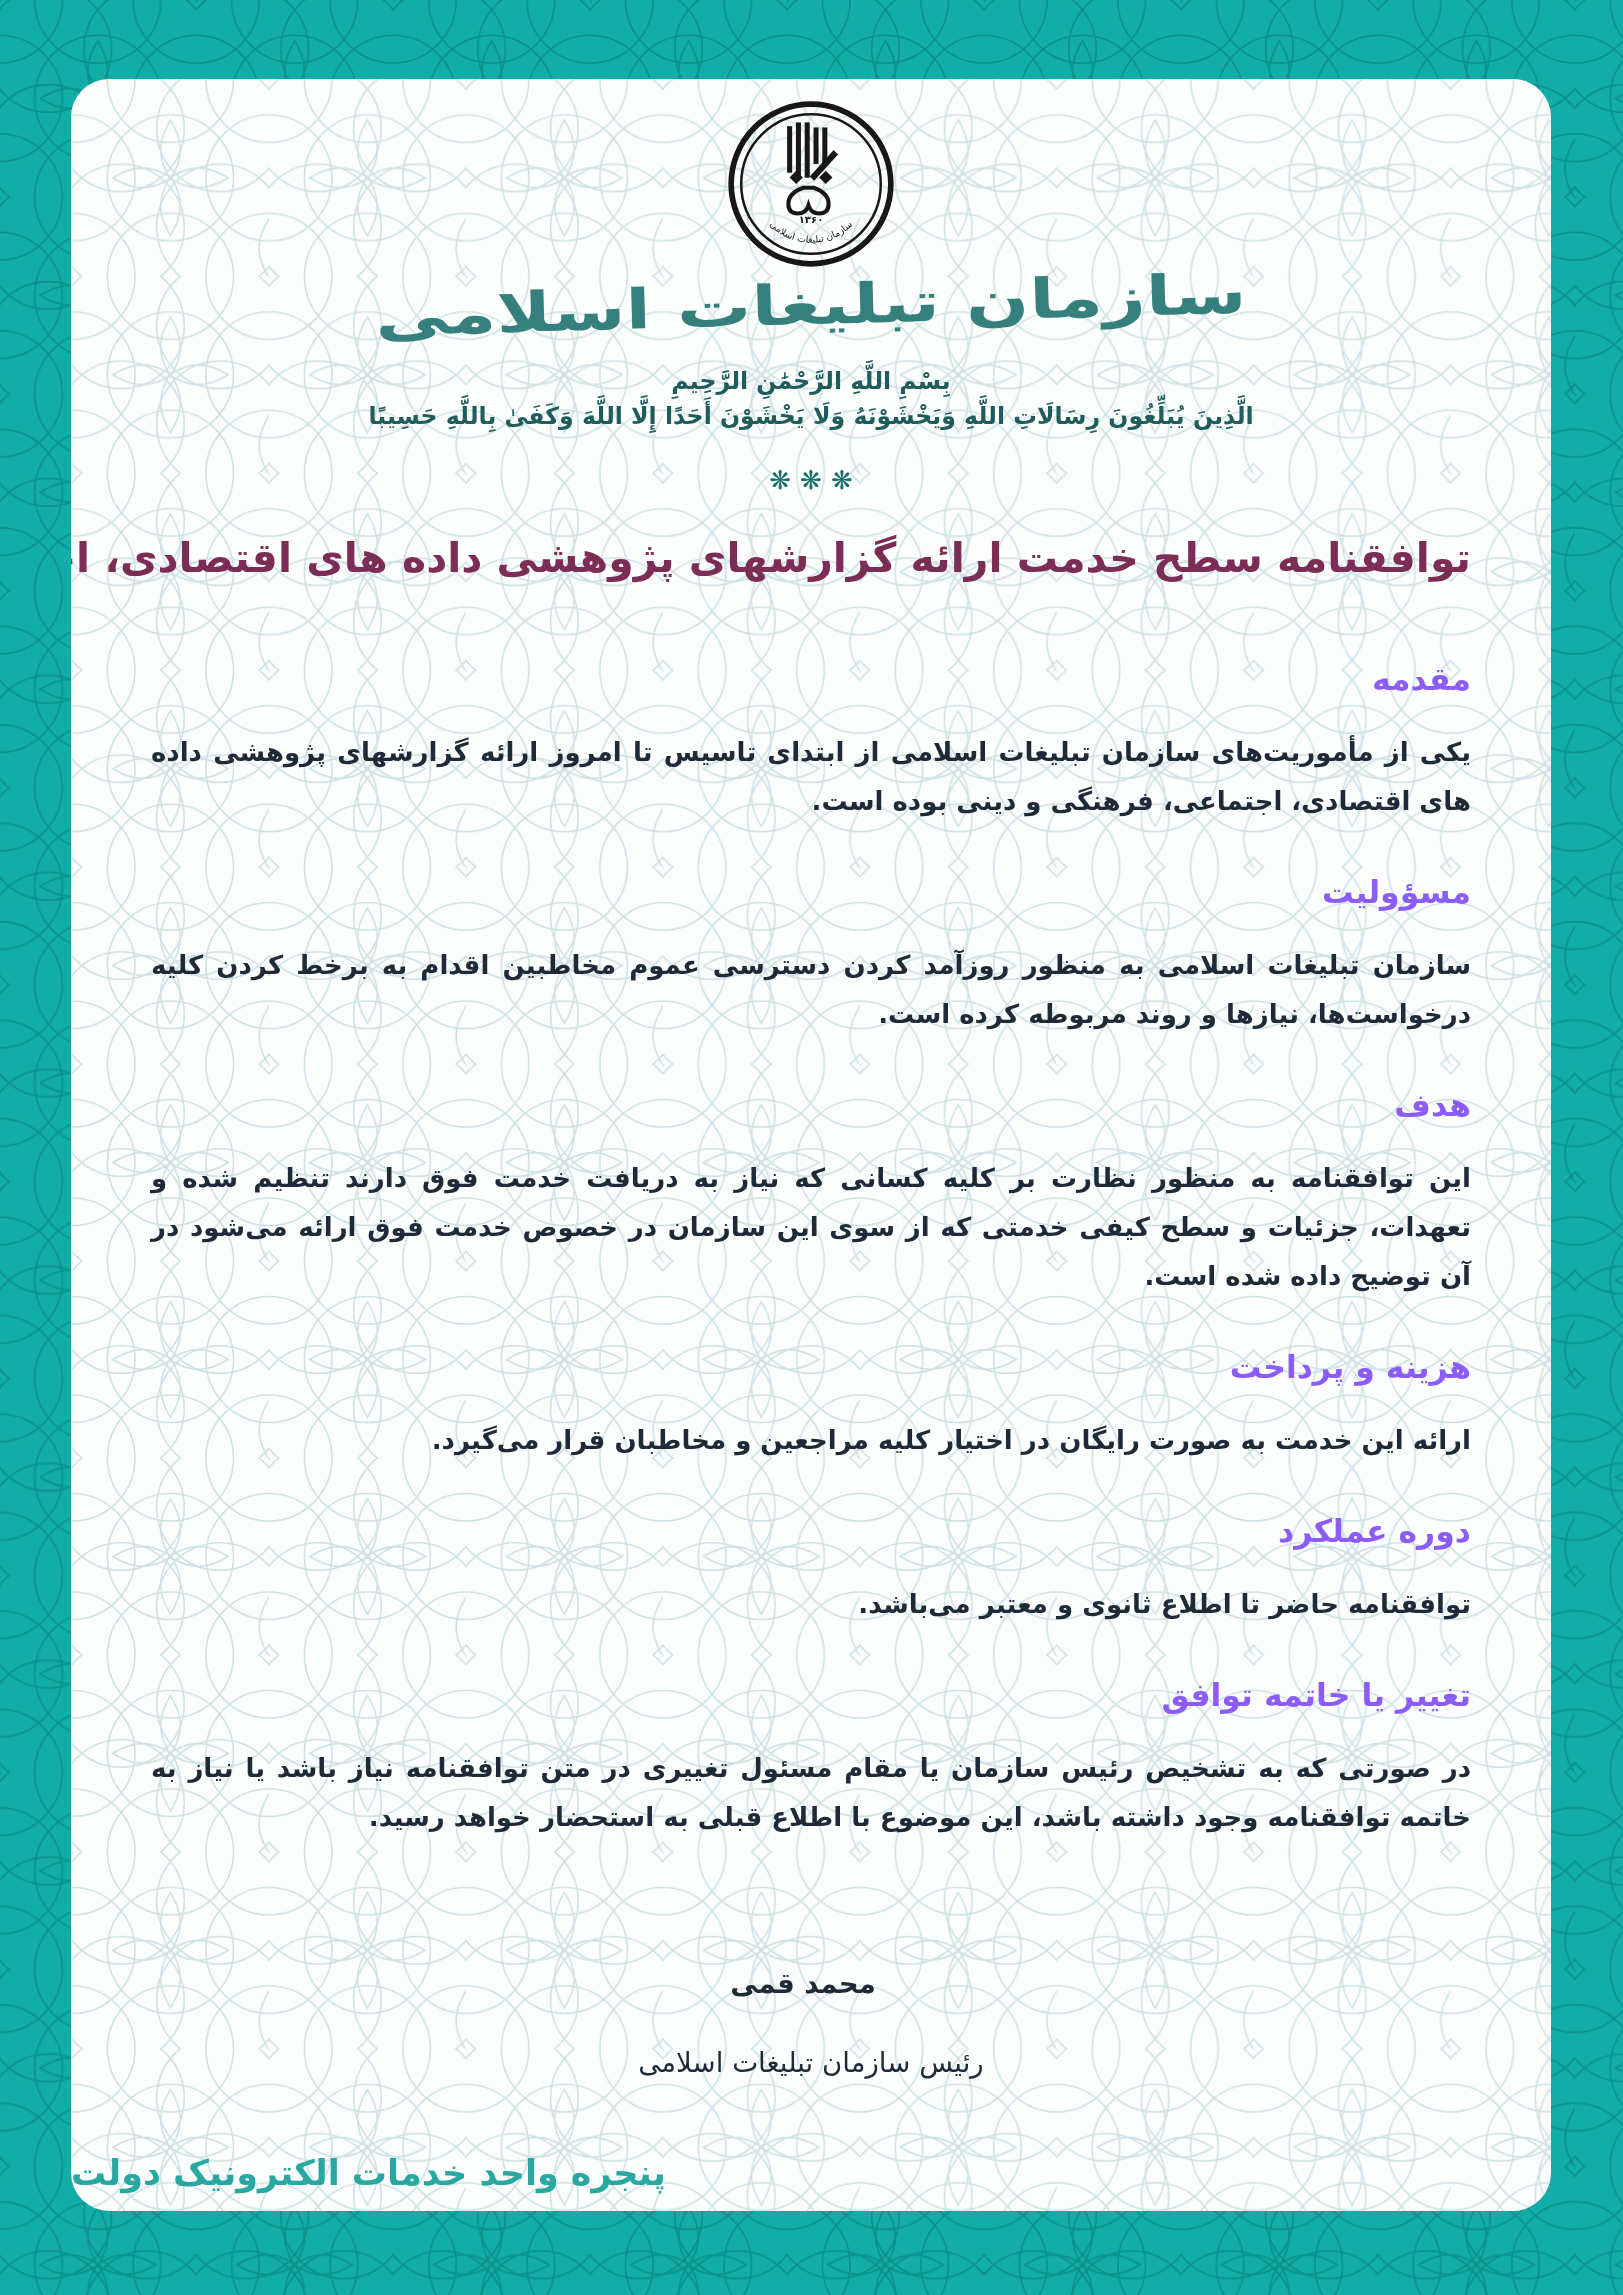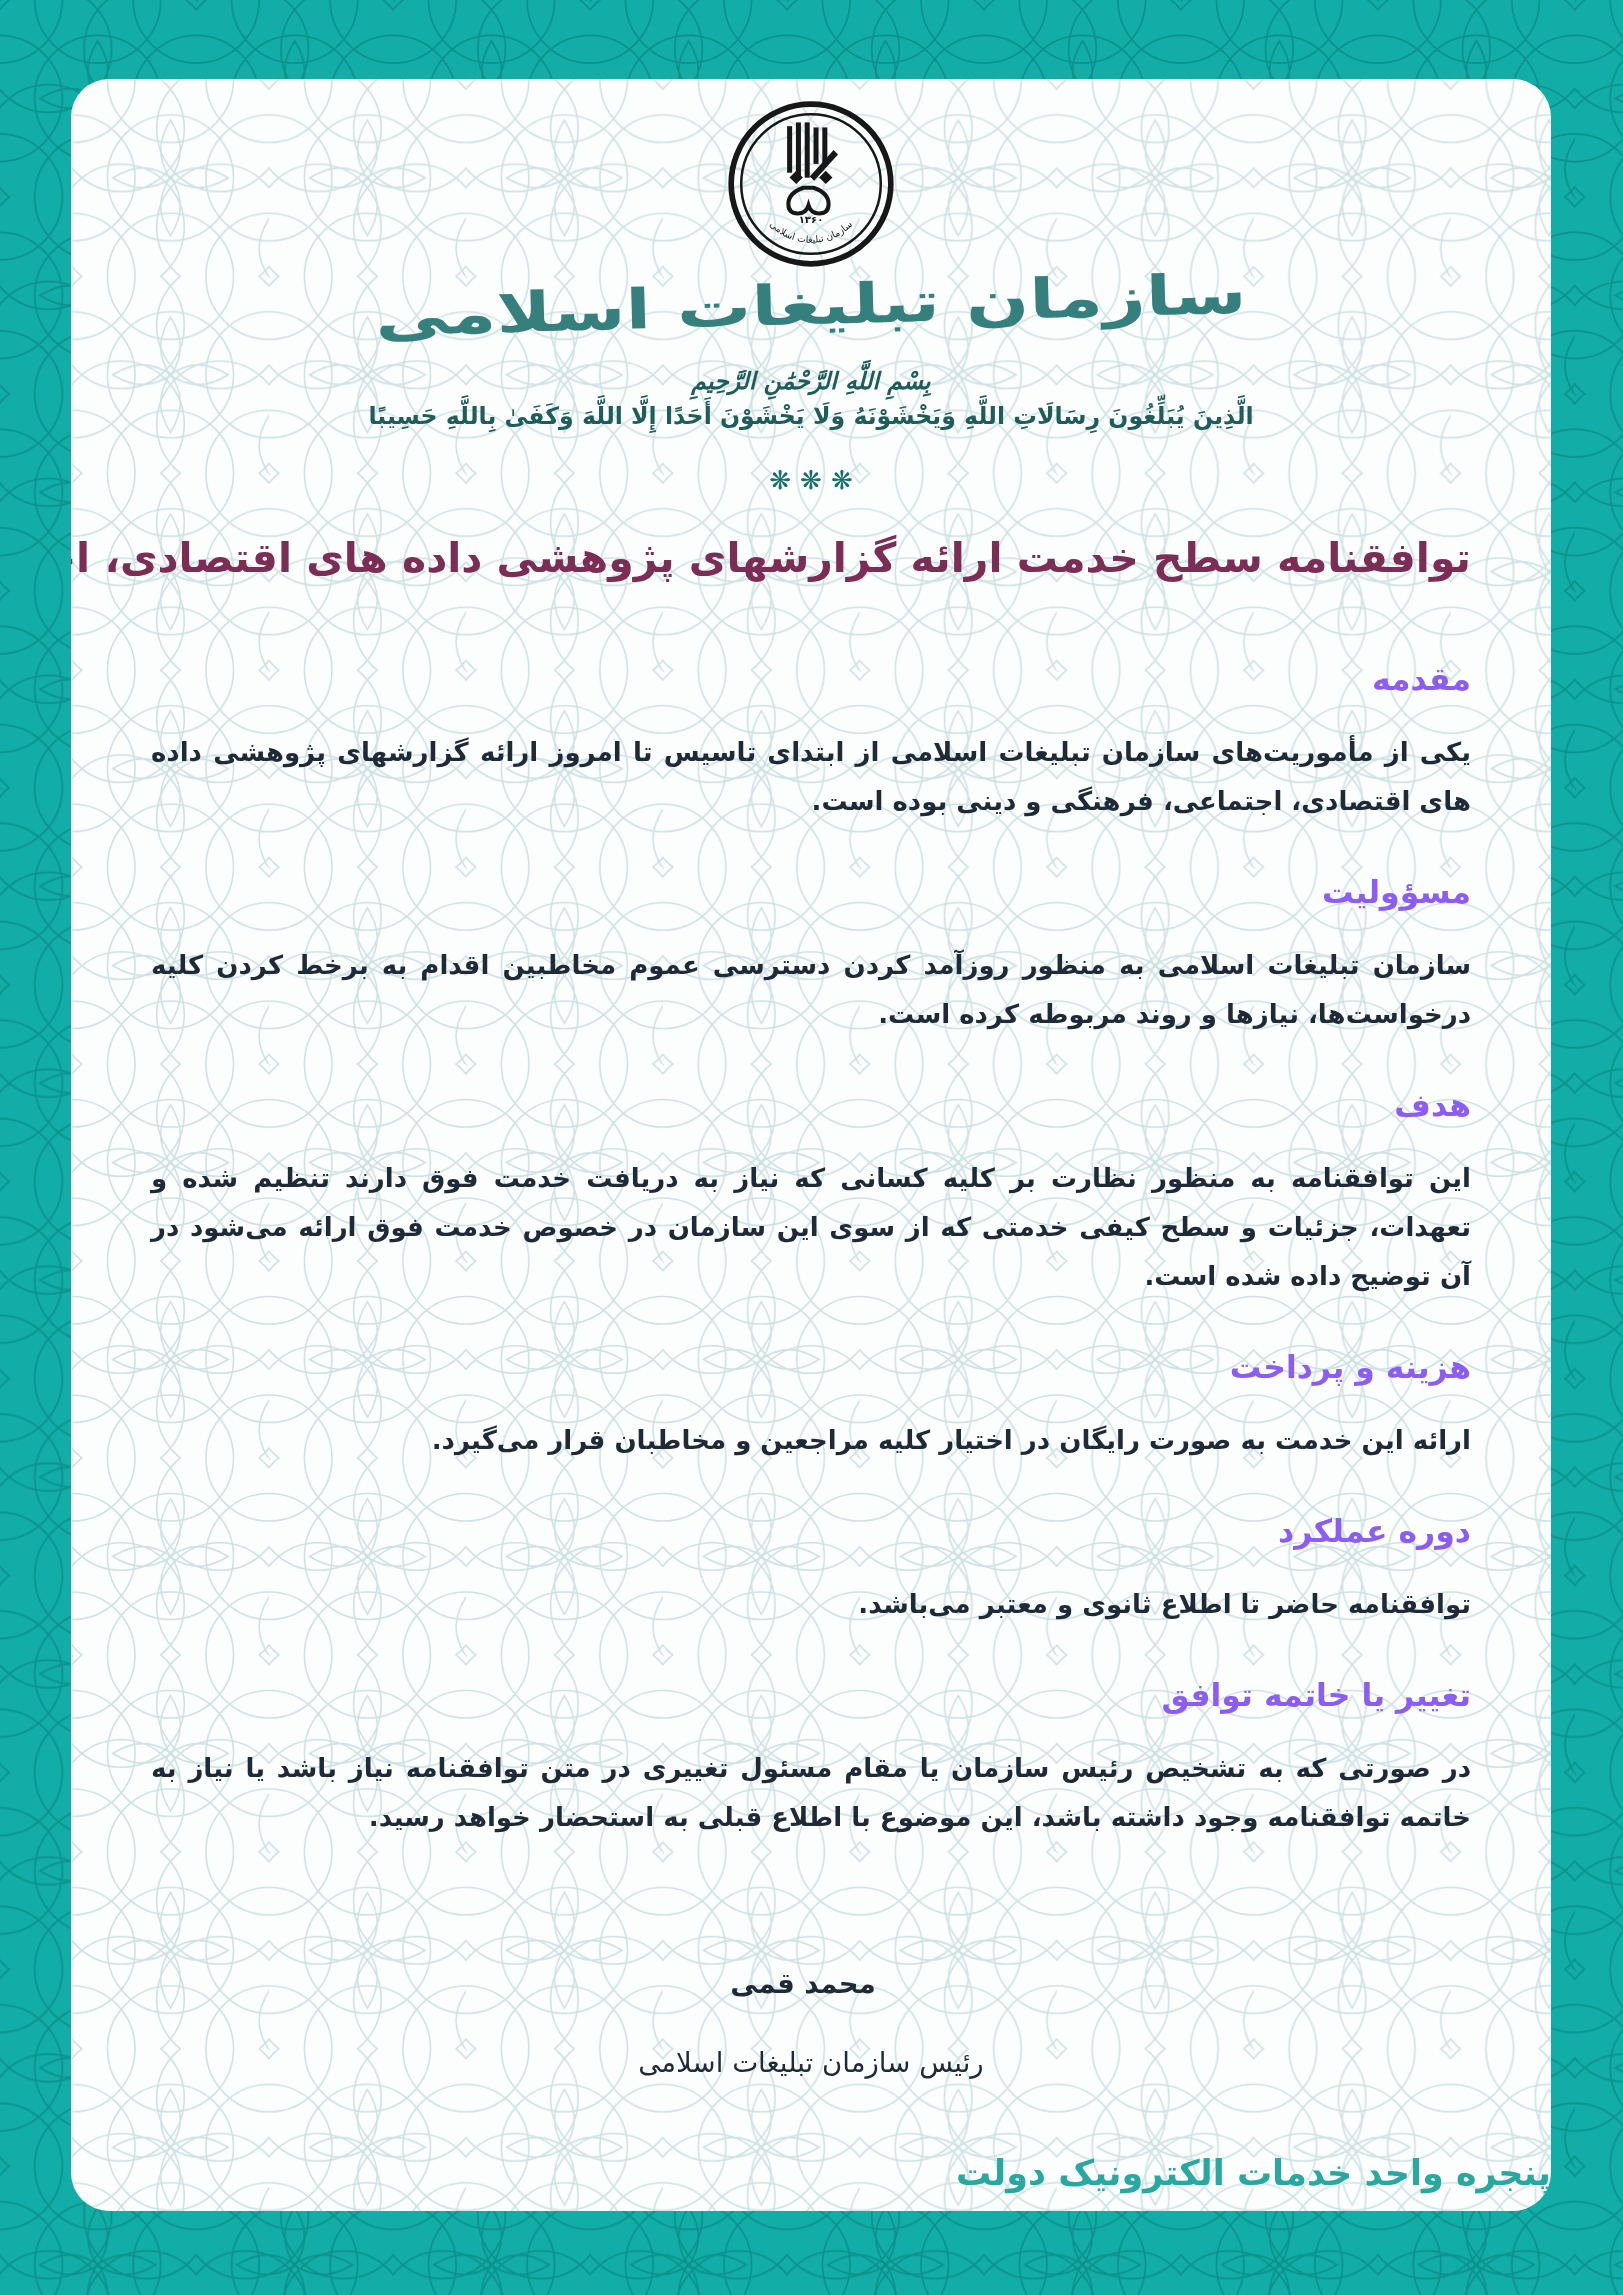--- a/index.html
+++ b/index.html
@@ -11,40 +11,40 @@
         background:#FCFEFE;border-radius:38px;overflow:hidden;}
   .card .pattern-layer{z-index:0;}
   .content{position:relative;z-index:2;height:100%;direction:rtl;
            padding:0 80px;display:flex;flex-direction:column;align-items:center;}
   
   .logo-wrap{margin-top:17px;line-height:0;}
   .calligraphy{margin-top:1.3px;height:63px;display:flex;align-items:center;justify-content:center;
                color:#35807C;font-size:55px;font-weight:bold;transform:rotate(-1.5deg) scaleX(1.35);
                letter-spacing:0;}
   
-  .bismillah{margin-top:27.6px;color:#1F5C5C;font-weight:bold;font-size:23.6px;line-height:34px;text-align:center;font-style:italic;}
+  .bismillah{margin-top:27.6px;color:#1F5C5C;font-weight:bold;font-size:23.6px;line-height:34px;text-align:center;}
   .quran-verse{margin-top:1px;color:#1F5C5C;font-weight:bold;font-size:23.6px;line-height:34px;text-align:center;}
   .separator{margin-top:33px;color:#166F6A;font-size:26px;line-height:29px;text-align:center;
              font-weight:bold;}
   
   .doc-title{margin-top:26px;color:#7B2D55;font-weight:bold;font-size:41px;line-height:74px;
              text-align:center;width:100%;}
   .doc-title .t-line{white-space:nowrap;}
   
   .sections{width:100%;margin-top:18.4px;}
   .section{margin-top:43px;}
   .section h2{margin:0;color:#8b5cf6;font-size:31.5px;line-height:47px;font-weight:bold;text-align:right;}
   .section p{margin:25px 0 0 0;color:#1E2A38;font-size:26px;line-height:49px;font-weight:bold;
              text-align:justify;}
   
   .sig-name{position:absolute;left:0;right:16px;top:1888px;text-align:center;color:#1E2A38;
             font-size:27.6px;font-weight:bold;z-index:2;}
   .sig-role{position:absolute;left:0;right:0;top:1967px;text-align:center;color:#1E2A38;
             font-size:27.6px;font-weight:normal;z-index:2;}
-  .footer-line{position:absolute;left:0;right:0;top:2074px;text-align:right;color:#29A7A1;
+  .footer-line{position:absolute;left:0;right:16px;top:2074px;text-align:left;color:#29A7A1;
                font-size:35px;font-weight:bold;z-index:2;}
   svg text{font-family:"DejaVu Sans",sans-serif;}
 </style>
 </head>
 <body>
 
 <div class="page">
 
   <svg width="0" height="0" style="position:absolute" aria-hidden="true">
     <defs>

